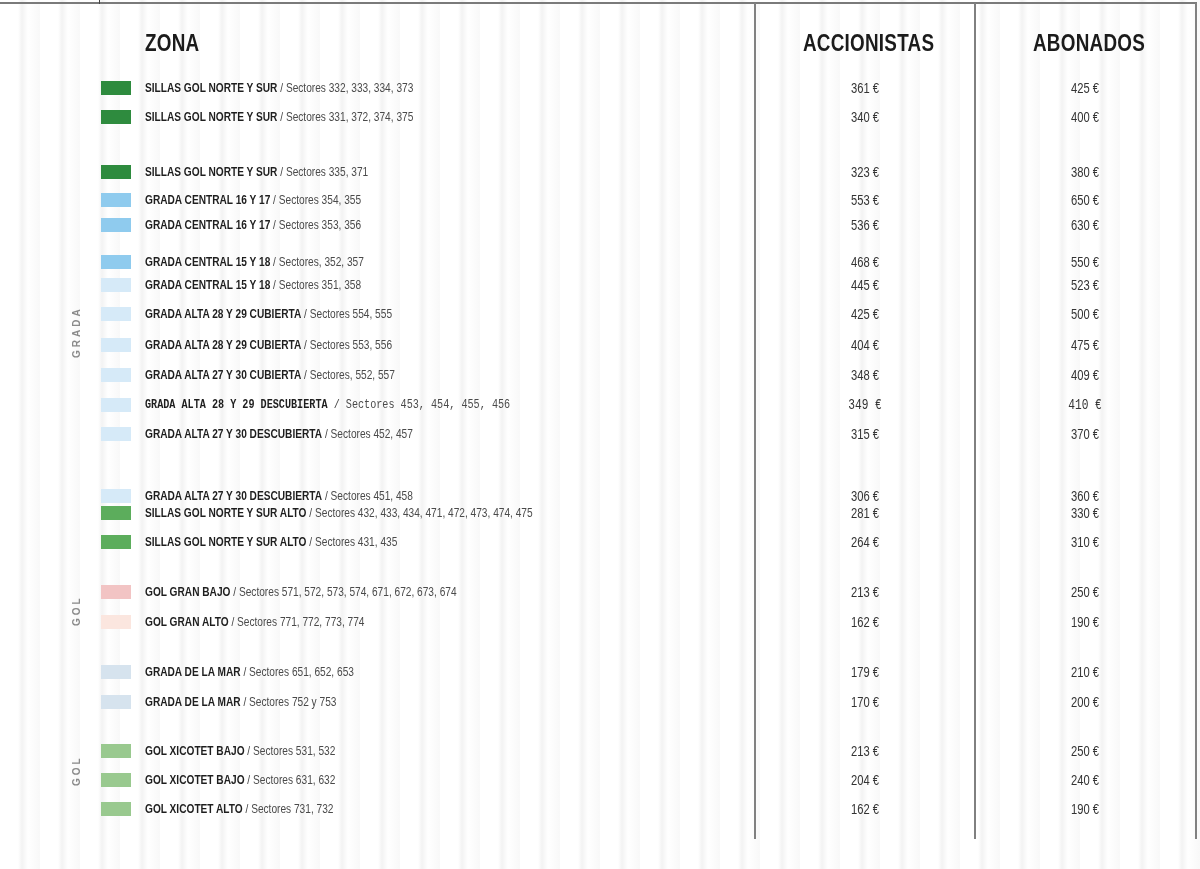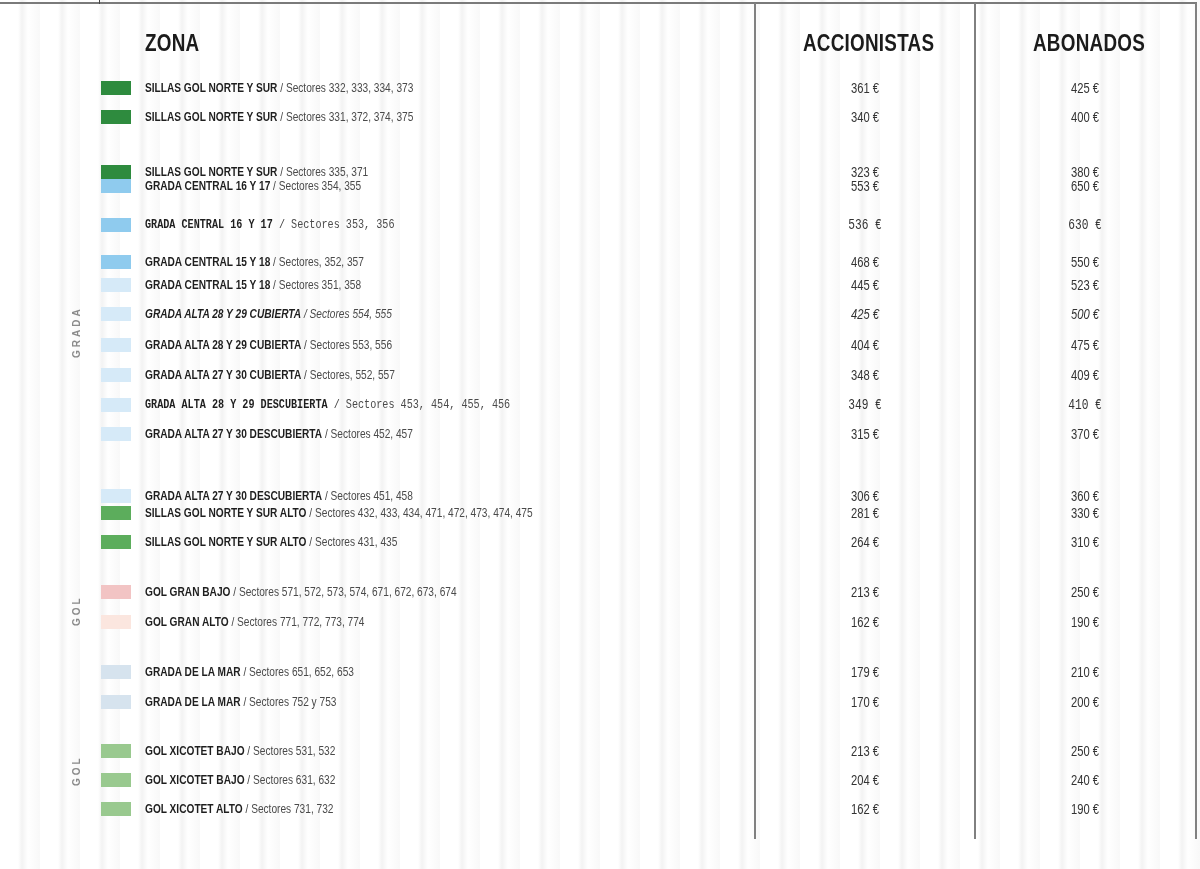--- a/index.html
+++ b/index.html
@@ -75,31 +75,31 @@
     <div class="row" style="top: 136px; margin-top: 26px;">
     <div class="swatch" style="background: rgb(46, 139, 62);"></div>
     <div class="zone-text">
       <span class="zone-name">SILLAS GOL NORTE Y SUR</span>
       <span class="zone-sep">/</span>
       <span class="zone-sectors">Sectores  335, 371</span>
     </div>
     <div class="price acc">323 €</div>
     <div class="price abo">380 €</div>
   </div>
-    <div class="row" style="top: 176px;">
+    <div class="row" style="top: 190px;">
     <div class="swatch" style="background: rgb(143, 203, 238);"></div>
     <div class="zone-text">
       <span class="zone-name">GRADA CENTRAL 16 Y 17</span>
       <span class="zone-sep">/</span>
       <span class="zone-sectors">Sectores 354, 355</span>
     </div>
     <div class="price acc">553 €</div>
     <div class="price abo">650 €</div>
   </div>
-    <div class="row" style="top: 215px; font-family: Liberation Mono, monospace;">
+    <div class="row" style="top: 215px;">
     <div class="swatch" style="background: rgb(143, 203, 238);"></div>
     <div class="zone-text">
       <span class="zone-name">GRADA CENTRAL 16 Y 17</span>
       <span class="zone-sep">/</span>
       <span class="zone-sectors">Sectores 353, 356</span>
     </div>
     <div class="price acc">536 €</div>
     <div class="price abo">630 €</div>
   </div>
     <div class="row" style="top: 252px;">
@@ -115,21 +115,21 @@
     <div class="row" style="top: 275px; padding-left: 6px;">
     <div class="swatch" style="background: rgb(214, 234, 248);"></div>
     <div class="zone-text">
       <span class="zone-name">GRADA CENTRAL 15 Y 18</span>
       <span class="zone-sep">/</span>
       <span class="zone-sectors">Sectores 351, 358</span>
     </div>
     <div class="price acc">445 €</div>
     <div class="price abo">523 €</div>
   </div>
-    <div class="row" style="top: 304px; font-style: italic;">
+    <div class="row" style="top: 304px;">
     <div class="swatch" style="background: rgb(214, 234, 248);"></div>
     <div class="zone-text">
       <span class="zone-name">GRADA ALTA 28 Y 29 CUBIERTA</span>
       <span class="zone-sep">/</span>
       <span class="zone-sectors">Sectores 554, 555</span>
     </div>
     <div class="price acc">425 €</div>
     <div class="price abo">500 €</div>
   </div>
     <div class="row" style="top: 335px;">

